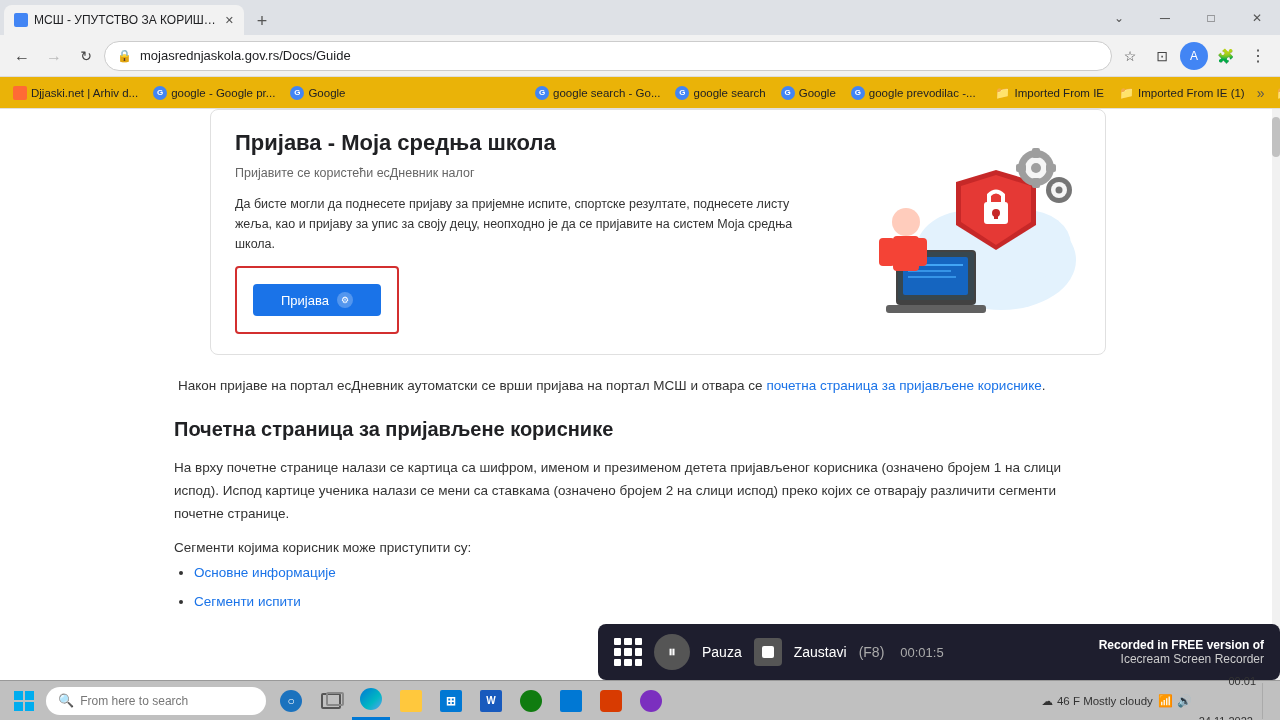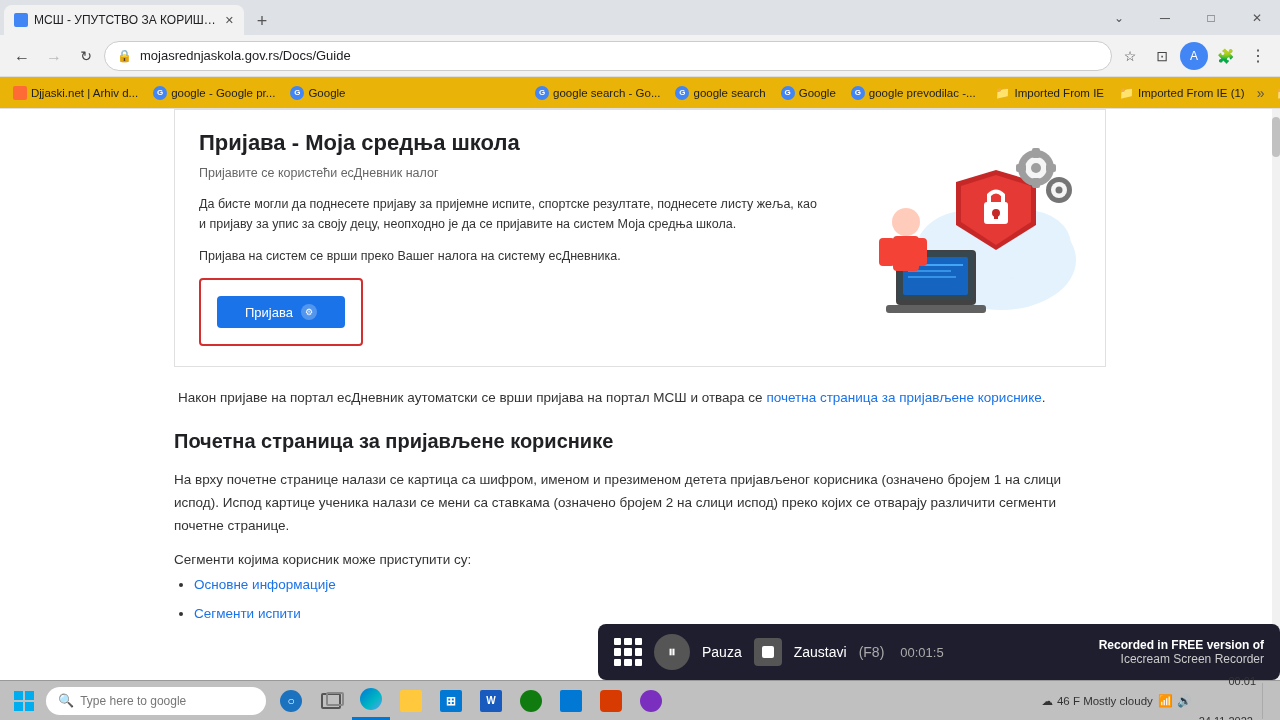--- a/index.html
+++ b/index.html
@@ -90,26 +90,25 @@
   </div>
 
   <div style="background:#fff; overflow-y:auto; flex:1; position:relative;">
 
     <div style="position:absolute; right:0; top:0; width:8px; height:100%; background:#f1f1f1; z-index:10;">
       <div style="position:absolute; right:0; top:8px; width:8px; height:40px; background:#c1c1c1; border-radius:4px;"></div>
     </div>
 
     <div style="max-width:980px; margin:0 auto; padding:0 24px 80px;">
 
-      <div style="display:flex; gap:20px; align-items:flex-start; margin-bottom:20px; border:1px solid #e0e0e0; padding:20px 24px; border-radius:0; margin-top:0;">
+      <div style="display:flex; gap:20px; align-items:flex-start; margin-bottom:20px; border:1px solid #e0e0e0; padding:20px 24px; border-radius:8px; margin-top:0;margin-left:36px;">
         <div style="flex:1;">
           <h1 style="font-size:22px; font-weight:bold; color:#202124; margin-bottom:10px;">Пријава - Моја средња школа</h1>
           <p style="font-size:12.5px; color:#666; margin-bottom:14px;">Пријавите се користећи есДневник налог</p>
           <p style="font-size:12.5px; color:#333; margin-bottom:12px; line-height:1.6;">Да бисте могли да поднесете пријаву за пријемне испите, спортске резултате, поднесете листу жеља, као и пријаву за упис за своју децу, неопходно је да се пријавите на систем Моја средња школа.</p>
-          <p style="font-size:12.5px; color:#333; margin-bottom:12px; line-height:1.6;">Пријава на систем се врши преко Вашег налога на систему есДневника.</p>
           <div style="display:inline-block; border:2px solid #d32f2f; padding:16px; border-radius:4px;">
             <button style="background:#1a73e8; color:white; border:none; padding:8px 28px; border-radius:4px; font-size:13px; cursor:pointer; display:flex; align-items:center; gap:8px;">
               <span>Пријава</span>
               <span style="width:16px; height:16px; border-radius:50%; background:rgba(255,255,255,0.25); display:flex; align-items:center; justify-content:center; font-size:9px;">⚙</span>
             </button>
           </div>
         </div>
 
         <div style="width:240px; flex-shrink:0; height:200px; position:relative;">
           <svg width="240" height="200" viewBox="0 0 240 200" xmlns="http://www.w3.org/2000/svg">
@@ -209,21 +208,21 @@
     <div style="width:20px; height:20px; display:grid; grid-template-columns:1fr 1fr; gap:2px;">
       <div style="background:#00adef;"></div>
       <div style="background:#00adef;"></div>
       <div style="background:#00adef;"></div>
       <div style="background:#00adef;"></div>
     </div>
   </div>
 
   <div style="display:flex; align-items:center; gap:6px; background:white; height:28px; border-radius:14px; padding:0 12px; min-width:220px;">
     <span style="font-size:13px; color:#777;">🔍</span>
-    <span style="font-size:12px; color:#777;">Type here to google</span>
+    <span style="font-size:12px; color:#777;">From here to search</span>
   </div>
 
   <div style="display:flex; align-items:center; gap:2px; margin-left:4px;">
     <div style="width:38px; height:38px; display:flex; align-items:center; justify-content:center; cursor:pointer;">
       <div style="width:22px; height:22px; border-radius:50%; background:#1b72be; display:flex; align-items:center; justify-content:center; font-size:12px; color:white;">○</div>
     </div>
     <div style="width:38px; height:38px; display:flex; align-items:center; justify-content:center; cursor:pointer;">
       <div style="width:20px; height:16px; border:2px solid #555; border-radius:2px; position:relative;">
         <div style="position:absolute; top:-3px; left:3px; width:18px; height:14px; border:2px solid #888; border-radius:2px; background:none;"></div>
       </div>

